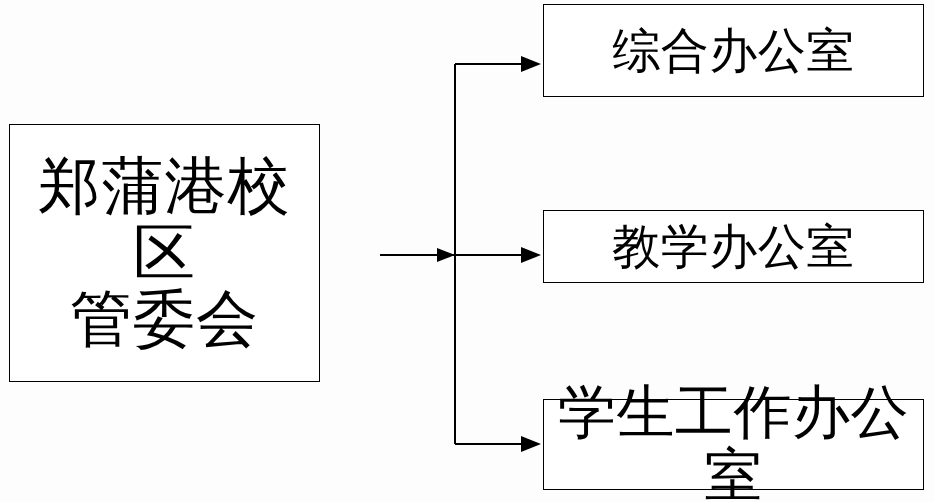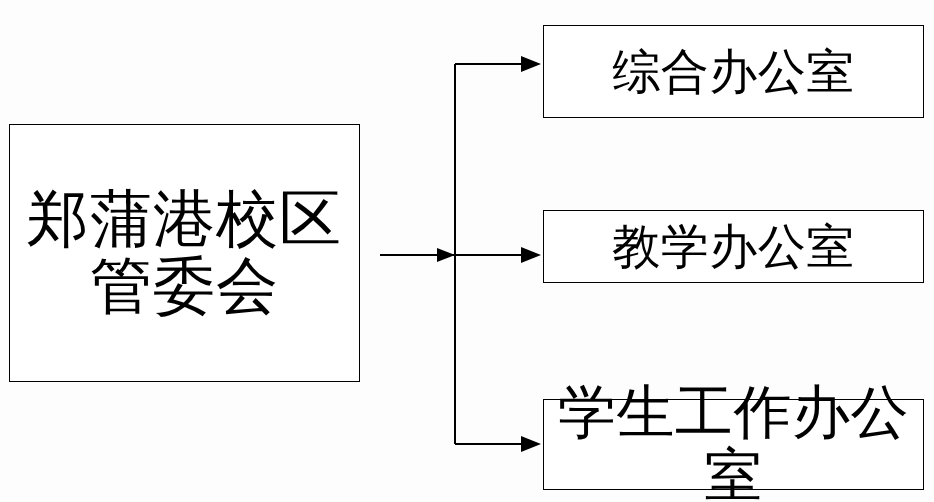--- a/index.html
+++ b/index.html
@@ -35,33 +35,33 @@
     letter-spacing: 0.5px;
     white-space: pre-line;
     line-height: 1.08;
     user-select: none;
   }
 
   
   #root-node {
     left: 9px;
     top: 124px;
-    width: 351px;
+    width: 311px;
     height: 258px;
     font-size: 62px;
     letter-spacing: 1px;
   }
 
   
   .child {
     left: 543px;
     width: 381px;
     font-size: 48px;
   }
-  #child-node-0 { top: 25px;   height: 93px; }
+  #child-node-0 { top: 4px;   height: 93px; }
   #child-node-1 { top: 210px; height: 73px; }
   #child-node-2 { top: 399px; height: 91px; font-size: 58px; }
 
   
   #connectors {
     position: absolute;
     left: 0;
     top: 0;
     width: 934px;
     height: 502px;

